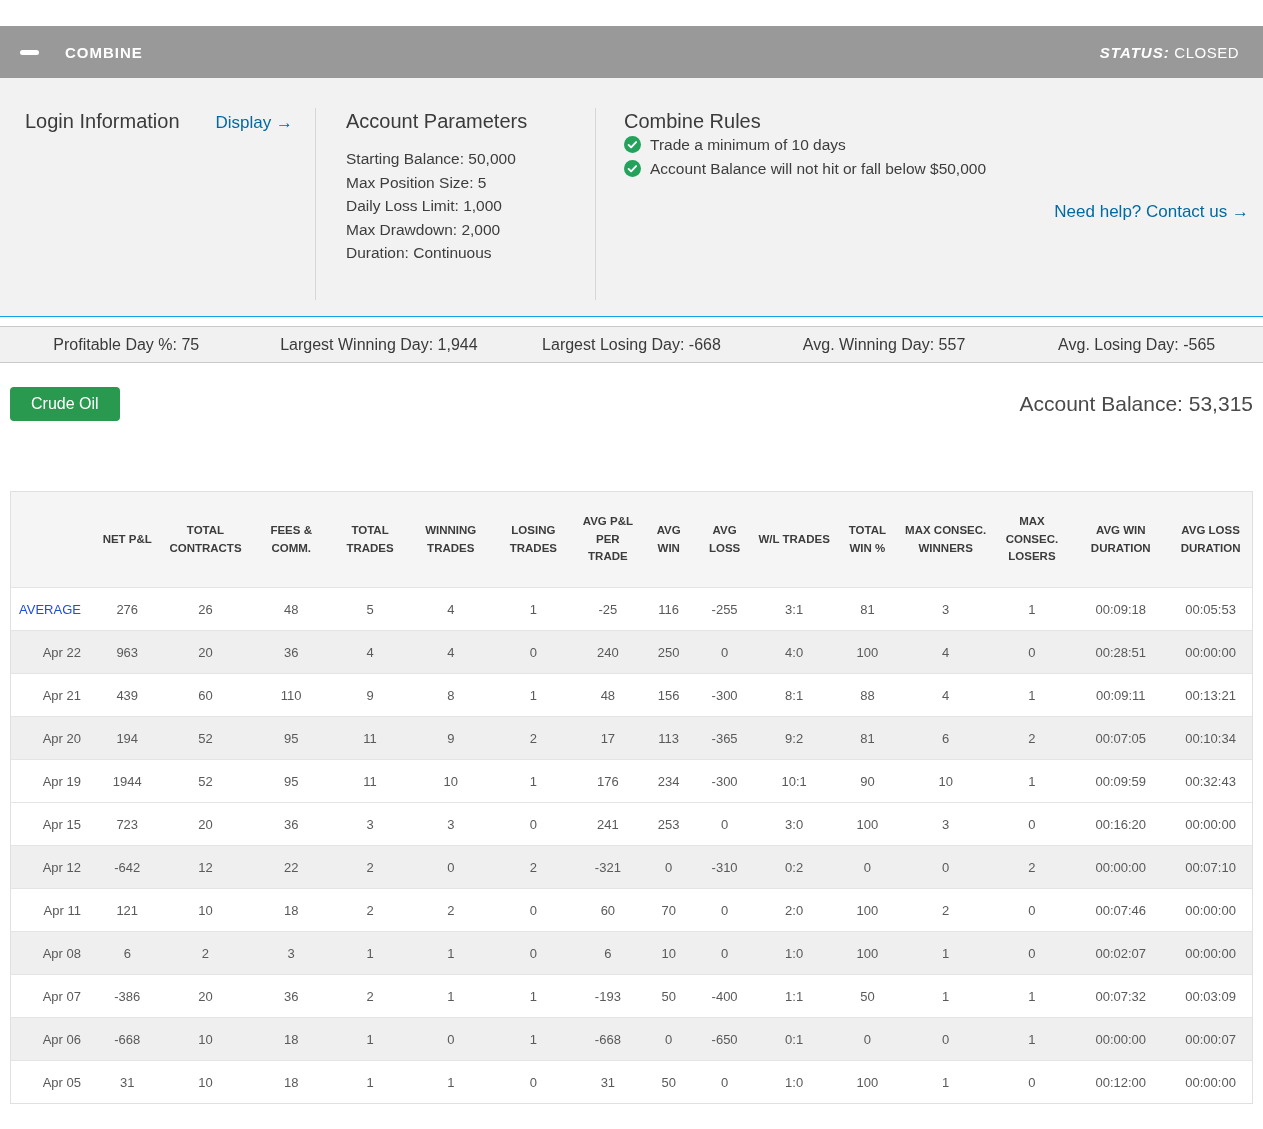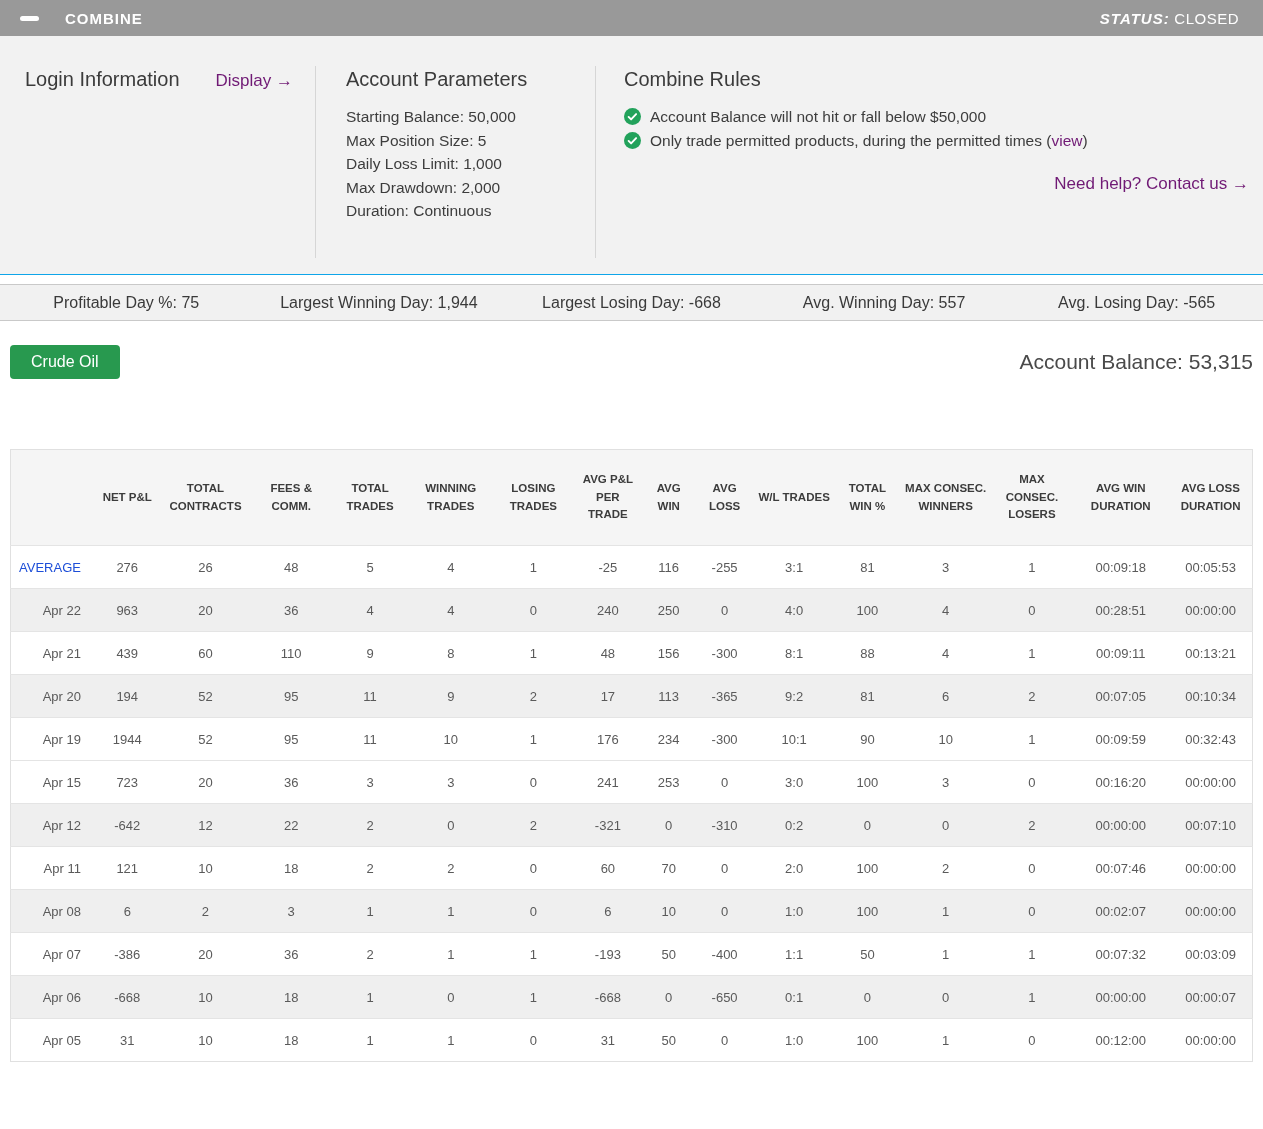--- a/index.html
+++ b/index.html
@@ -3,41 +3,41 @@
 <meta charset="utf-8">
 <style>
   * { margin:0; padding:0; box-sizing:border-box; }
   html,body { width:1263px; height:1129px; }
   body {
     font-family:"Liberation Sans", sans-serif;
     background:#ffffff; color:#333; overflow:hidden;
   }
   
   .titlebar {
-    height:36px; background:#999999; display:flex; align-items:center;
-    padding:0 24px 0 16px; color:#fff;
+    height:52px; background:#999999; display:flex; align-items:center;
+    padding:0 24px 0 16px; color:#fff;margin-top:26px;
   }
   .minus-btn { width:19px; height:5px; background:#fff; border-radius:2.5px; margin:0 26px 0 4px; cursor:pointer; }
   .titlebar-title { font-weight:bold; font-size:15px; letter-spacing:1px; }
   .titlebar-status { margin-left:auto; font-size:15px; letter-spacing:0.5px; }
   .titlebar-status .lbl { font-weight:bold; letter-spacing:1px;font-style:italic; }
   
   .panel {
     background:#f2f2f2; border-bottom:1px solid #0ea5e9;
     display:flex; align-items:stretch; padding:30px 0 16px 0; min-height:239px;
   }
   .panel h2 { font-size:20px; font-weight:400; color:#3b3b3b; }
   .col-login { width:315px; padding:2px 0 0 25px; display:flex; align-items:baseline; }
   .display-link { margin-left:36px; }
-  a.blue-link { color:#701a75; text-decoration:none; font-size:17px; cursor:pointer; }
+  a.blue-link { color:#0369a1; text-decoration:none; font-size:17px; cursor:pointer; }
   .col-params { width:280px; border-left:1px solid #d6d6d6; padding:2px 0 0 30px; }
   .col-params h2 { margin-bottom:14px; }
   .param-line { font-size:15.5px; color:#3d3d3d; line-height:23.5px; }
   .col-rules { flex:1; border-left:1px solid #d6d6d6; padding:2px 14px 0 28px; display:flex; flex-direction:column; }
-  .col-rules h2 { margin-bottom:14px; }
+  .col-rules h2 { }
   .rule-row { display:flex; align-items:center; gap:9px; line-height:23.6px; font-size:15.5px; color:#3d3d3d; }
   .rule-row svg { flex:0 0 auto; display:block; }
   .rule-text a { font-size:15.5px; }
   .help-link { text-align:right; margin-top:22px; font-size:16px; }
   
   .stats-bar {
     margin-top:9px; background:#f1f1f1; height:37px;
     border-top:1px solid #c9c9c9; border-bottom:1px solid #c9c9c9;
     display:flex; align-items:center;
   }
@@ -95,28 +95,28 @@
   </div>
 
   <div class="col-rules">
     <h2>Combine Rules</h2>
 
     <div class="rule-row">
       <svg width="17" height="17" viewBox="0 0 17 17">
           <circle cx="8.5" cy="8.5" r="8.5" fill="#22a25b"></circle>
           <path d="M4.6 8.9l2.5 2.5 5-5.3" stroke="#fff" stroke-width="1.9" fill="none" stroke-linecap="round" stroke-linejoin="round"></path>
         </svg>
-      <span class="rule-text"><span>Account Balance will not hit or fall below $50,000</span><a class="blue-link"></a><span></span></span>
+      <span class="rule-text"><span>Trade a minimum of 10 days</span><a class="blue-link"></a><span></span></span>
     </div>
     <div class="rule-row">
       <svg width="17" height="17" viewBox="0 0 17 17">
           <circle cx="8.5" cy="8.5" r="8.5" fill="#22a25b"></circle>
           <path d="M4.6 8.9l2.5 2.5 5-5.3" stroke="#fff" stroke-width="1.9" fill="none" stroke-linecap="round" stroke-linejoin="round"></path>
         </svg>
-      <span class="rule-text"><span>Only trade permitted products, during the permitted times (</span><a class="blue-link">view</a><span>)</span></span>
+      <span class="rule-text"><span>Account Balance will not hit or fall below $50,000</span><a class="blue-link"></a><span></span></span>
     </div>
 
     <div class="help-link">
       <a class="blue-link">Need help? Contact us →</a>
     </div>
   </div>
 </div>
 
 <div class="stats-bar">
   <div class="stat-item">Profitable Day %: 75</div>

